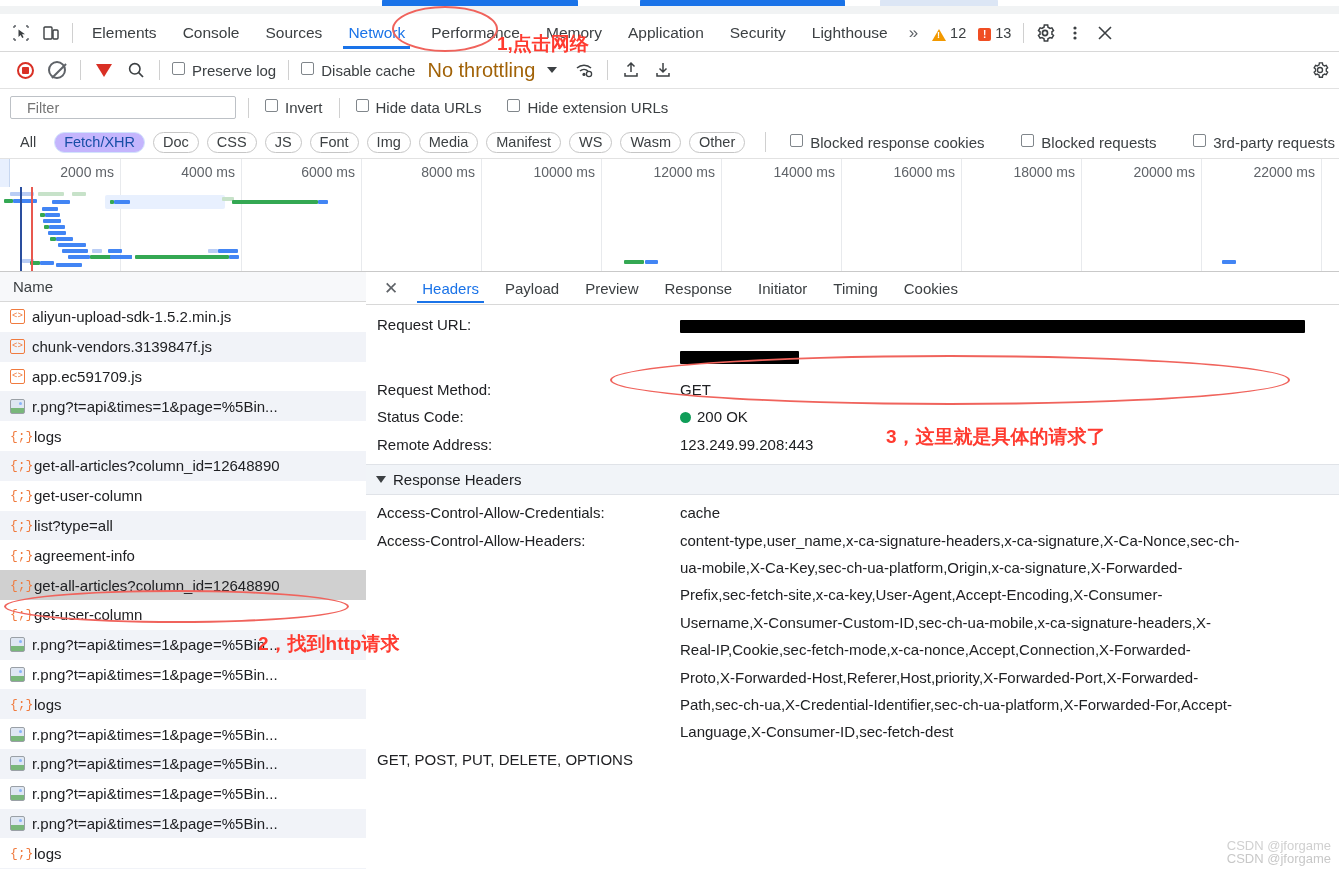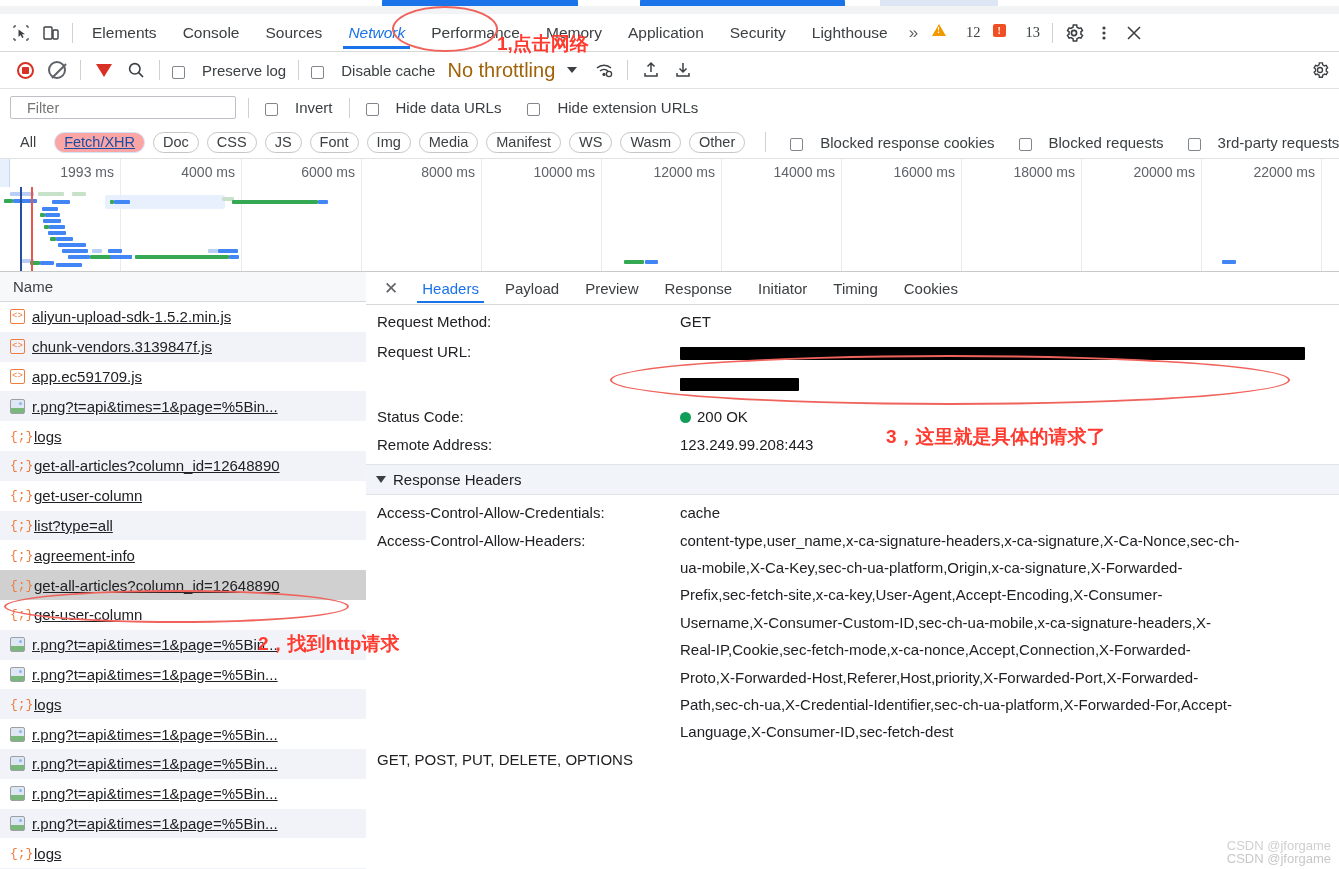--- a/index.html
+++ b/index.html
@@ -49,27 +49,27 @@
   .tab-sep {
     width: 1px; height: 20px; background: #d0d0d0; margin: 0 6px; flex: none;
   }
   .dt-tab {
     font-size: 15.5px; color: #3c4043;
     padding: 0 13px; height: 36px;
     display: flex; align-items: center;
     white-space: nowrap; flex: none;
     position: relative;
   }
-  .dt-tab.active { color: #1a73e8; font-style: italic; }
+  .dt-tab.active { color: #1a73e8; }
   .dt-tab.active::after {
     content: ""; position: absolute; left: 8px; right: 8px; bottom: 2px;
     height: 2.5px; background: #1a73e8;
   }
   .chev-more { font-size: 17px; color: #5f6368; padding: 0 8px; flex: none; }
-  .count-group { display: flex; align-items: flex-start; gap: 20px; padding: 0 6px; flex: none; font-family: Liberation Serif, serif; }
+  .count-group { display: flex; align-items: flex-end; gap: 4px; padding: 0 6px; flex: none; }
   .count-num { font-size: 14.5px; color: #3c4043; }
   .warn-tri {
     width: 0; height: 0; border-left: 7px solid transparent; border-right: 7px solid transparent;
     border-bottom: 12px solid #f29900; position: relative;
   }
   .warn-tri::after {
     content: "!"; position: absolute; left: -2px; top: 2px; font-size: 9px; color: #fff;
     font-weight: bold; line-height: 1;
   }
   .err-sq {
@@ -92,21 +92,21 @@
     width: 18px; height: 18px; border-radius: 50%; border: 2px solid #5f6368; position: relative;
   }
   .clear-circ::after {
     content:""; position:absolute; left:-1px; top:7px; width:20px; height:2px; background:#5f6368;
     transform: rotate(-45deg);
   }
   .filt-tri {
     width:0;height:0;border-left:8px solid transparent;border-right:8px solid transparent;
     border-top:13px solid #d93025;
   }
-  .cb-row { display:flex; align-items:flex-end; gap:17px; flex:none; padding:0 4px; }
+  .cb-row { display:flex; align-items:flex-start; gap:7px; flex:none; padding:0 4px; }
   .cb {
     width: 13px; height: 13px; border: 1.5px solid #80868b; border-radius: 2px; background: #fff;
     flex: none;
   }
   .cb-label { font-size: 15px; color: #3c4043; white-space: nowrap; }
   .throt-sel { display:flex; align-items:center; gap:12px; padding-left:6px; }
   .throt-text { font-size: 20px; color: #a16207; }
   .caret-dn { width:0;height:0;border-left:5px solid transparent;border-right:5px solid transparent;border-top:6px solid #3c4043; }
 
   
@@ -127,21 +127,21 @@
     position: absolute; top: 126px; left: 0; width: 1339px; height: 33px;
     background:#fff; display:flex; align-items:center; padding-left:10px; gap:8px;
     border-bottom: 1px solid #e2e2e2;
   }
   .chip {
     height: 21px; padding: 0 9px; border: 1px solid #c6c6c6; border-radius: 11px;
     font-size: 14.5px; color: #3c4043; display: flex; align-items: center; flex: none;
     background: #fff; white-space: nowrap;
   }
   .chip.plain { border-color: transparent; }
-  .chip.sel { background: #fca5a5; border-color: #d2e3fc; color: #174ea6; text-decoration: underline; }
+  .chip.sel { background: #c4b5fd; border-color: #d2e3fc; color: #174ea6; }
 
   
   .overview {
     position: absolute; top: 159px; left: 0; width: 1339px; height: 113px;
     background: #fff; border-bottom: 1px solid #c9c9c9;
     overflow: hidden;
   }
   .ov-tick {
     position: absolute; top: 0; height: 113px; width: 1px; background: #e8eaed;
   }
@@ -178,21 +178,21 @@
     position:absolute; right: 12px; top: 10px;
     width:0;height:0;border-left:6px solid transparent;border-right:6px solid transparent;
     border-bottom:8px solid #5f6368;
   }
   .rl-row {
     height: 29.8px; display:flex; align-items:center; gap:7px; padding-left: 10px;
     font-size: 15px; color: #202124; white-space: nowrap; overflow: hidden;
   }
   .rl-row.odd { background:#f1f3f8; }
   .rl-row.sel { background:#d0d0d0; }
-  .rl-name { overflow:hidden; text-overflow:ellipsis;text-decoration:underline; }
+  .rl-name { overflow:hidden; text-overflow:ellipsis; }
   .ico-js {
     width: 15px; height: 15px; border: 1.6px solid #f07b3f; border-radius: 2px;
     color: #f07b3f; font-size: 9px; line-height: 12px; text-align: center; flex:none;
     font-family: "Liberation Mono", monospace;
   }
   .ico-json {
     width: 17px; flex:none; color:#f07b3f; font-size: 13px; text-align:center;
     font-family: "Liberation Mono", monospace; line-height: 1;
   }
   .ico-img {
@@ -501,21 +501,21 @@
     <div class="ov-tick" style="left:361px"></div>
     <div class="ov-tick" style="left:481px"></div>
     <div class="ov-tick" style="left:601px"></div>
     <div class="ov-tick" style="left:721px"></div>
     <div class="ov-tick" style="left:841px"></div>
     <div class="ov-tick" style="left:961px"></div>
     <div class="ov-tick" style="left:1081px"></div>
     <div class="ov-tick" style="left:1201px"></div>
     <div class="ov-tick" style="left:1321px"></div>
 
-    <div class="ov-lbl" style="left:120px">1993 ms</div>
+    <div class="ov-lbl" style="left:120px">2000 ms</div>
     <div class="ov-lbl" style="left:241px">4000 ms</div>
     <div class="ov-lbl" style="left:361px">6000 ms</div>
     <div class="ov-lbl" style="left:481px">8000 ms</div>
     <div class="ov-lbl" style="left:601px">10000 ms</div>
     <div class="ov-lbl" style="left:721px">12000 ms</div>
     <div class="ov-lbl" style="left:841px">14000 ms</div>
     <div class="ov-lbl" style="left:961px">16000 ms</div>
     <div class="ov-lbl" style="left:1081px">18000 ms</div>
     <div class="ov-lbl" style="left:1201px">20000 ms</div>
     <div class="ov-lbl" style="left:1321px">22000 ms</div>
@@ -675,32 +675,32 @@
       <div class="det-tab">
           <span>Timing</span>
         </div>
       <div class="det-tab">
           <span>Cookies</span>
         </div>
     </div>
 
 
     <div class="gen-body">
-      <div class="kv">
-        <span class="k">Request Method:</span>
-        <span class="v">GET</span>
-      </div>
       <div class="kv" style="line-height:34px">
         <span class="k">Request URL:</span>
         <span class="v">
           <span class="redact" style="width:625px"></span><br>
           <span class="redact" style="width:119px; margin-top:-6px"></span>
         </span>
       </div>
       <div class="kv">
+        <span class="k">Request Method:</span>
+        <span class="v">GET</span>
+      </div>
+      <div class="kv">
         <span class="k">Status Code:</span>
         <span class="v">
           <span class="status-dot"></span><span>200 OK</span>
         </span>
       </div>
       <div class="kv">
         <span class="k">Remote Address:</span>
         <span class="v">123.249.99.208:443</span>
       </div>
     </div>

